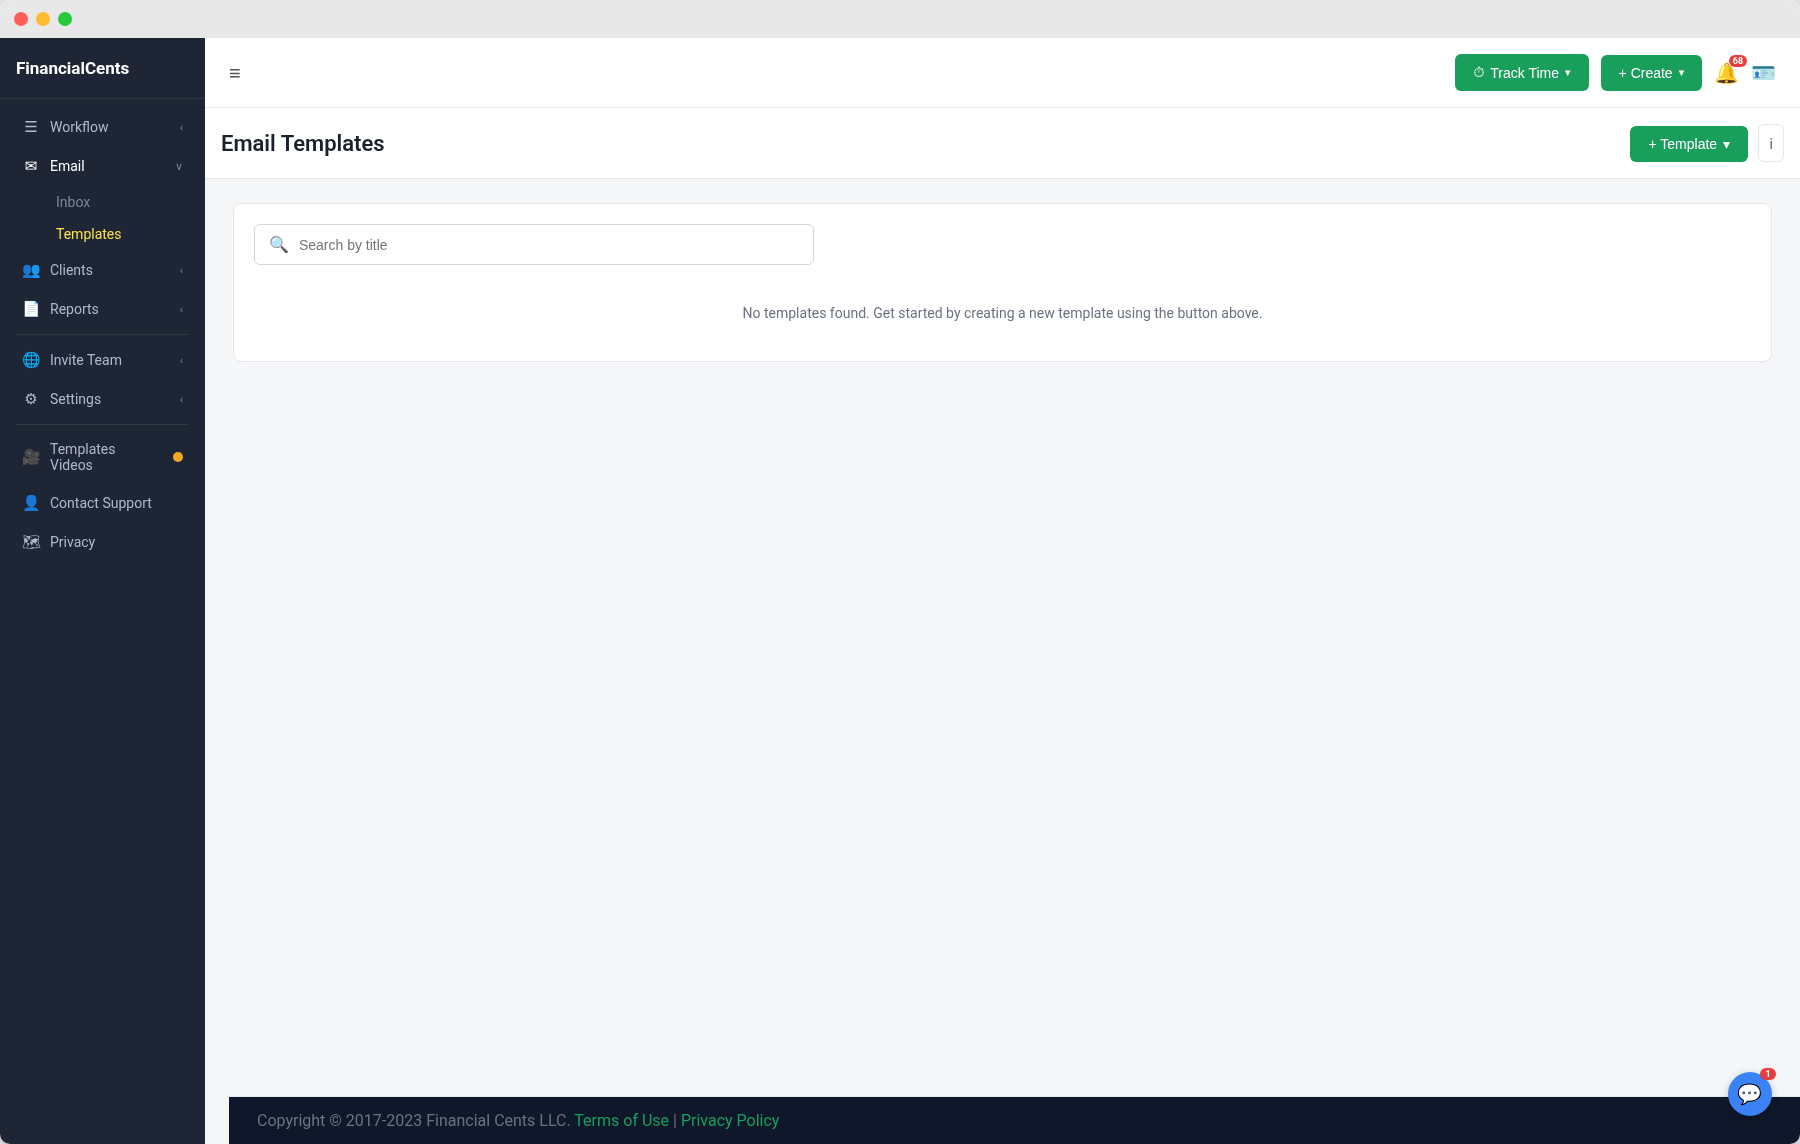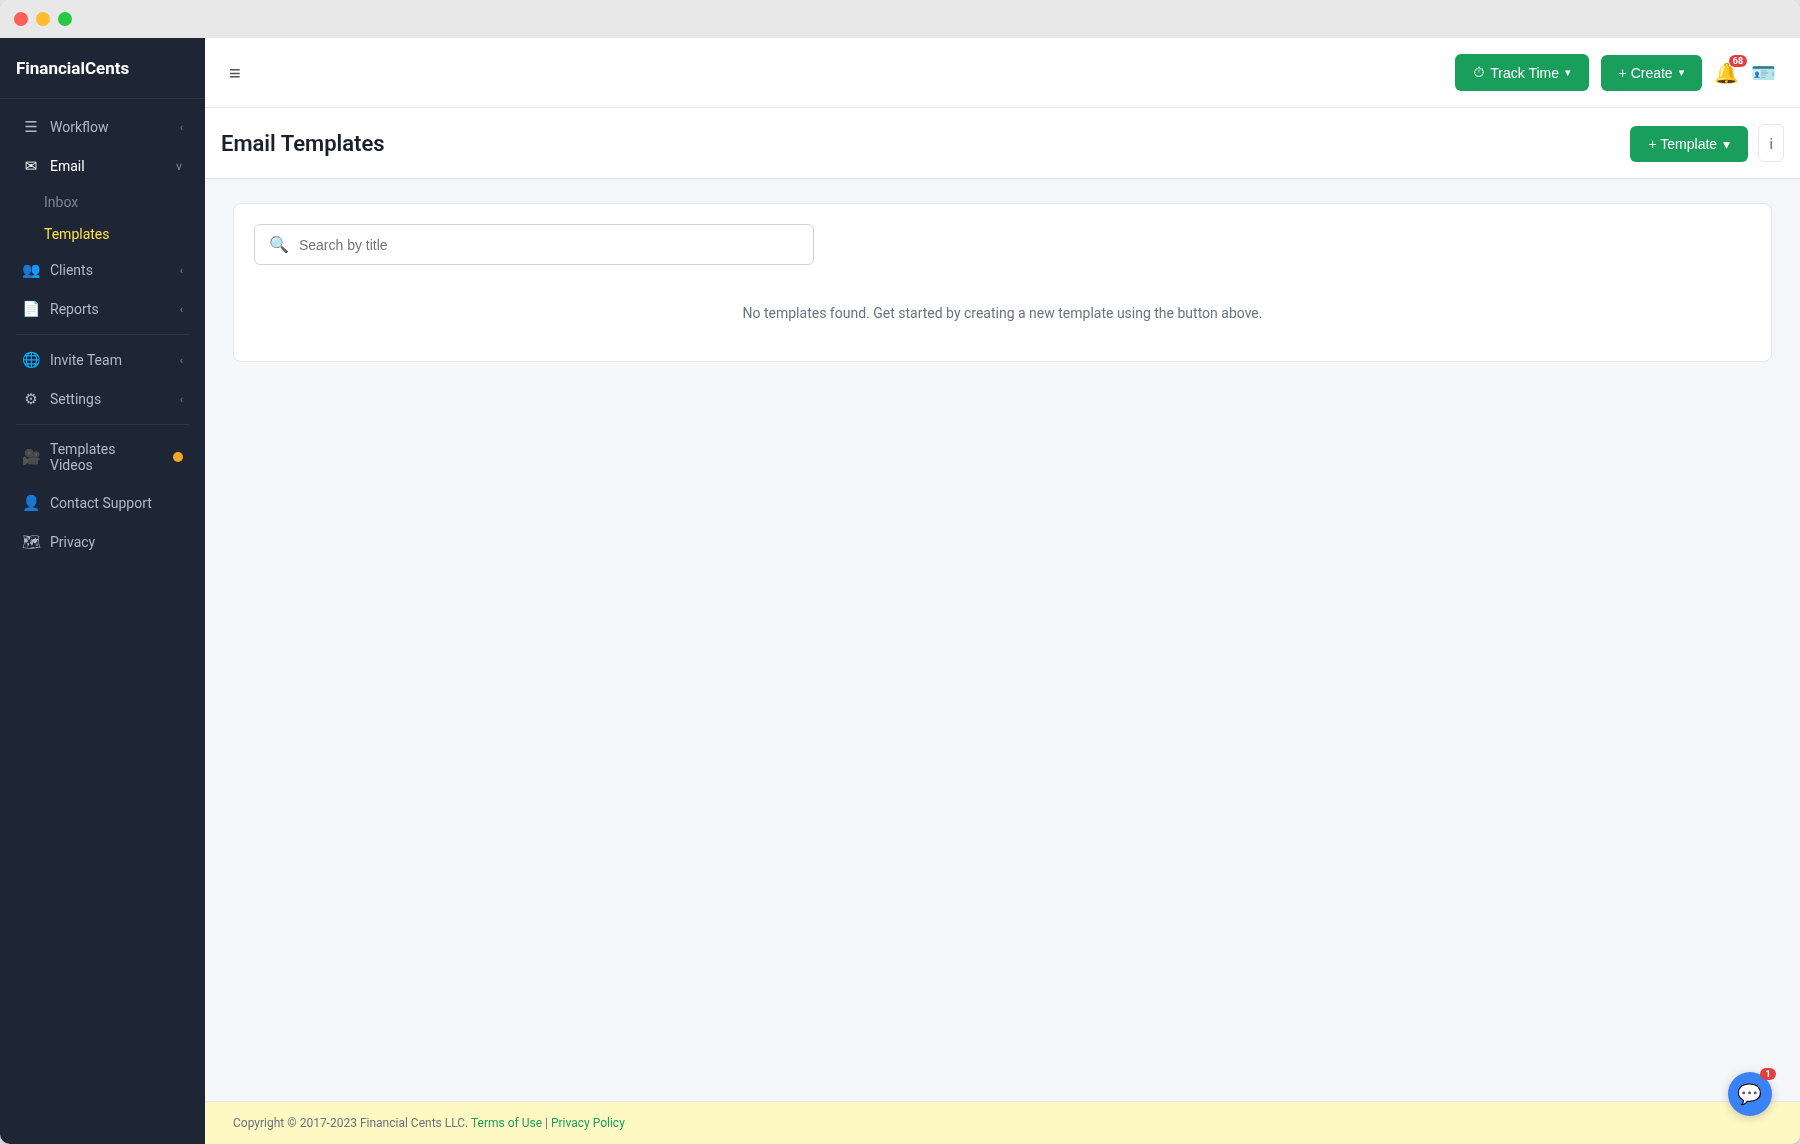--- a/index.html
+++ b/index.html
@@ -17,21 +17,21 @@
     .app { display: flex; flex: 1; overflow: hidden; }
 
     
     .sidebar { width: 205px; background: #1e2535; color: #fff; display: flex; flex-direction: column; flex-shrink: 0; justify-content: flex-end; }
     .sidebar-logo { padding: 20px 16px; font-size: 17px; font-weight: 700; color: #fff; border-bottom: 1px solid rgba(255,255,255,0.08); }
     .sidebar-nav { flex: 1; padding: 8px 0; overflow-y: auto; }
     .nav-item { display: flex; align-items: center; padding: 10px 16px; cursor: pointer; color: #b0b8cc; font-size: 14px; gap: 10px; position: relative; border-radius: 4px; margin: 1px 6px; }
     .nav-item.active-parent { color: #fff; }
     .nav-item .chevron { margin-left: auto; font-size: 11px; color: #7a8499; }
     .nav-item .icon { width: 18px; text-align: center; font-size: 15px; }
-    .nav-sub { padding-left: 0; }
+    .nav-sub { padding-left: 12px; }
     .nav-sub-item { display: flex; align-items: center; padding: 8px 16px 8px 44px; cursor: pointer; color: #7a8499; font-size: 14px; }
     .nav-sub-item.active { color: #fde047; font-weight: 400; }
     .nav-divider { height: 1px; background: rgba(255,255,255,0.08); margin: 6px 16px; }
     .badge-dot { width: 10px; height: 10px; background: #f5a623; border-radius: 50%; margin-left: 4px; display: inline-block; }
 
     
     .main { flex: 1; display: flex; flex-direction: column; background: #f5f6f8; overflow: hidden; }
 
     
     .topbar { height: 70px; background: #fff; display: flex; align-items: center; padding: 0 24px; border-bottom: 1px solid #e5e7eb; flex-shrink: 0; }
@@ -55,21 +55,21 @@
 
     
     .search-bar { display: flex; align-items: center; gap: 10px; border: 1px solid #d1d5db; border-radius: 6px; padding: 10px 14px; width: 560px; background: #fff; margin-bottom: 20px; }
     .search-bar input { border: none; outline: none; font-size: 14px; color: #000000; background: transparent; flex: 1; }
     .search-icon { color: #9ca3af; font-size: 16px; }
 
     
     .empty-state { padding: 20px 4px; color: #6b7280; font-size: 14px; text-align: center; }
 
     
-    .app-footer { background: #fef9c3; padding: 14px 28px; border-top: 1px solid #e5e7eb; font-size: 12px; color: #6b7280; flex-shrink: 0; }
+    .app-footer { background: #0f172a; padding: 14px 28px; border-top: 1px solid #e5e7eb; font-size: 16px; color: #6b7280; flex-shrink: 0; margin-left: 24px; }
     .app-footer a { color: #1a9e5c; text-decoration: none; }
 
     
     .chat-bubble { position: fixed; bottom: 28px; right: 28px; width: 44px; height: 44px; background: #3b82f6; border-radius: 50%; display: flex; align-items: center; justify-content: center; color: #fff; font-size: 20px; cursor: pointer; box-shadow: 0 2px 10px rgba(0,0,0,0.2); }
     .chat-notif { position: absolute; top: -4px; right: -4px; background: #e53e3e; color: #fff; font-size: 9px; font-weight: 700; border-radius: 10px; padding: 1px 4px; min-width: 16px; text-align: center; }
   </style>
 </head>
 <body>
 
 <div class="window">

